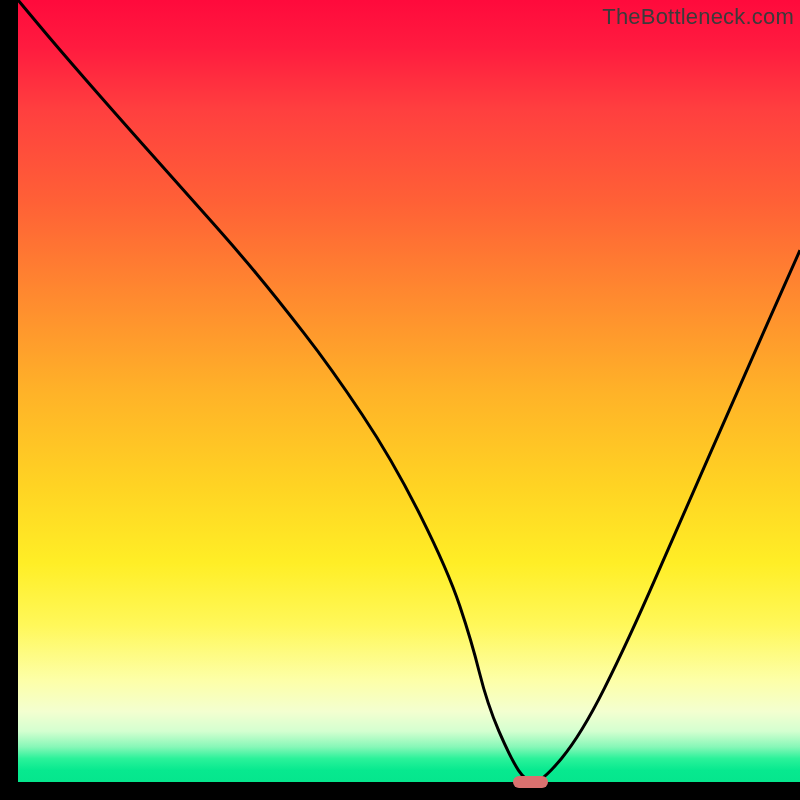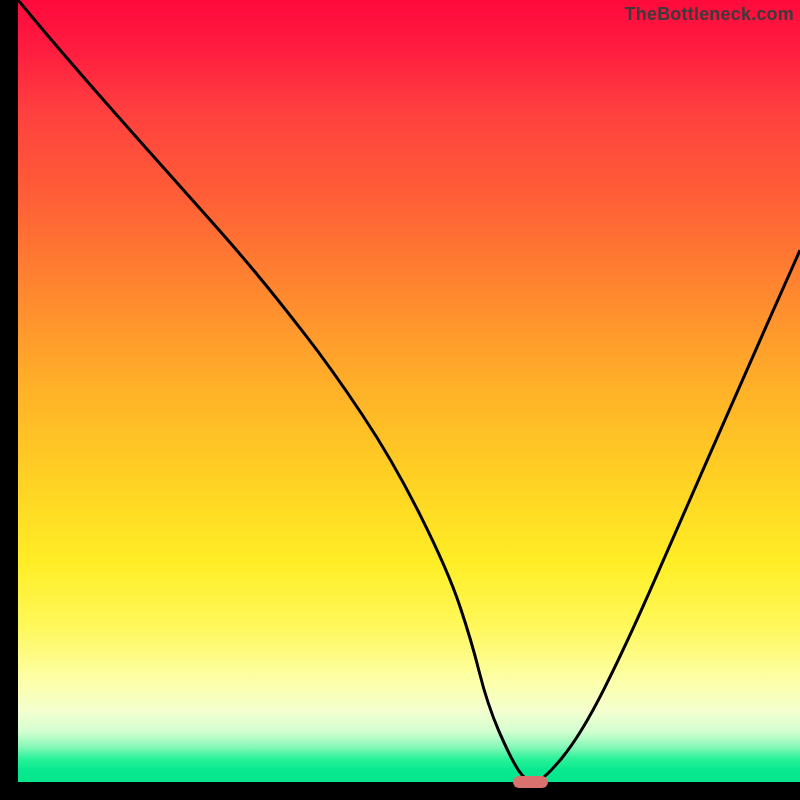--- a/index.html
+++ b/index.html
@@ -42,22 +42,22 @@
       #2bf29a 97%,
       #07e98f 98.5%,
       #05e68d 100%
     );
   }
   .watermark {
     position: absolute;
     top: 4px;
     right: 6px;
     color: #3b3b3b;
-    font-size: 18px;
-    font-weight: 700;
+    font-size: 22px;
+    font-weight: 400;
     letter-spacing: 0.2px;
     user-select: none;
   }
   svg.curve {
     position: absolute;
     left: 0;
     top: 0;
     width: 782px;
     height: 782px;
     overflow: visible;

